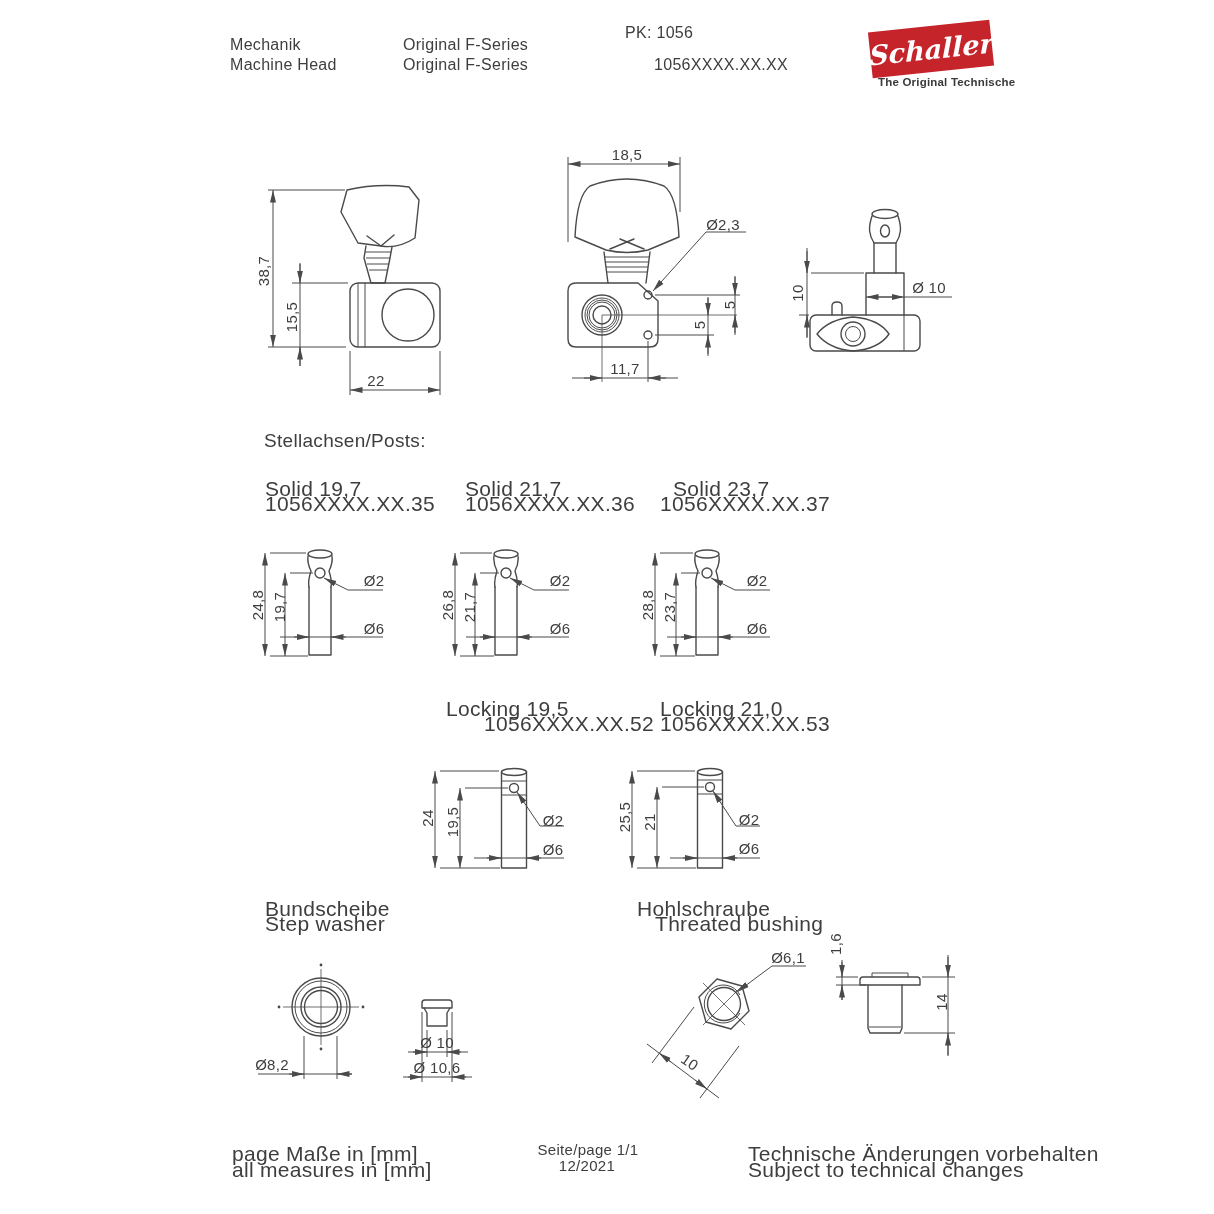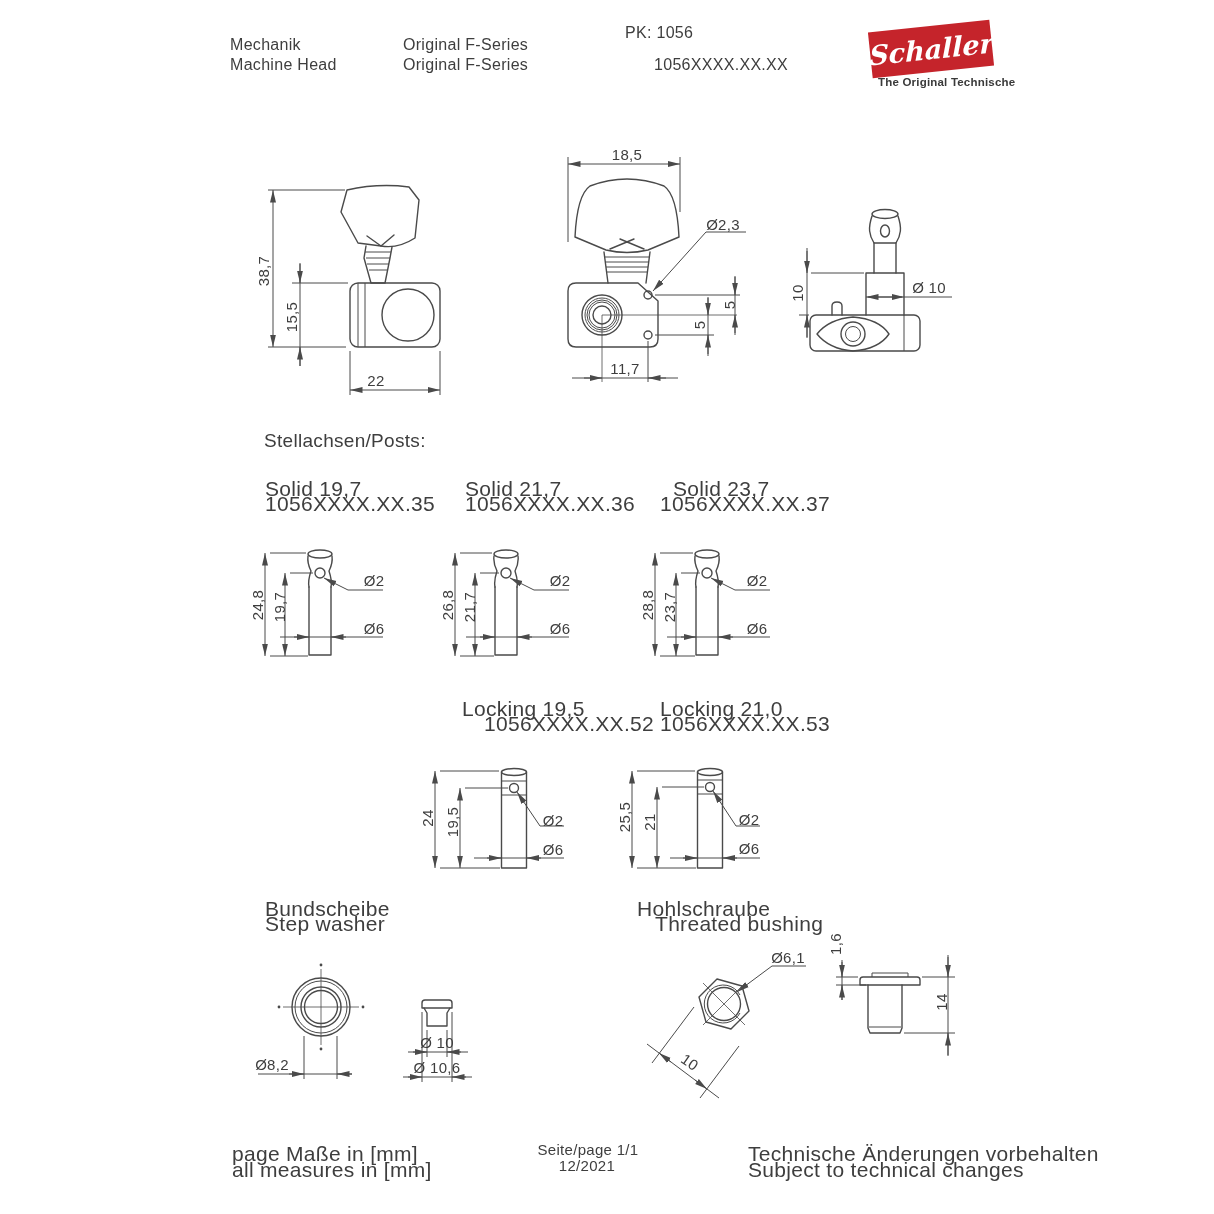--- a/index.html
+++ b/index.html
@@ -298,21 +298,21 @@
   <span class="lbl" style="left:374px;top:628px">Ø6</span>
   <span class="lbl v" style="left:447px;top:605px">26,8</span>
   <span class="lbl v" style="left:469px;top:607px">21,7</span>
   <span class="lbl" style="left:560px;top:580px">Ø2</span>
   <span class="lbl" style="left:560px;top:628px">Ø6</span>
   <span class="lbl v" style="left:647px;top:605px">28,8</span>
   <span class="lbl v" style="left:669px;top:607px">23,7</span>
   <span class="lbl" style="left:757px;top:580px">Ø2</span>
   <span class="lbl" style="left:757px;top:628px">Ø6</span>
 
-  <span class="tl" style="left:462px;top:697px">Locking 19,5</span>
+  <span class="tl" style="left:446px;top:697px">Locking 19,5</span>
   <span class="tl" style="left:484px;top:712px">1056XXXX.XX.52</span>
   <span class="tl" style="left:660px;top:697px">Locking 21,0</span>
   <span class="tl" style="left:660px;top:712px">1056XXXX.XX.53</span>
 
   <span class="lbl v" style="left:427px;top:818px">24</span>
   <span class="lbl v" style="left:452px;top:822px">19,5</span>
   <span class="lbl" style="left:553px;top:820px">Ø2</span>
   <span class="lbl" style="left:553px;top:849px">Ø6</span>
   <span class="lbl v" style="left:624px;top:817px">25,5</span>
   <span class="lbl v" style="left:649px;top:822px">21</span>

